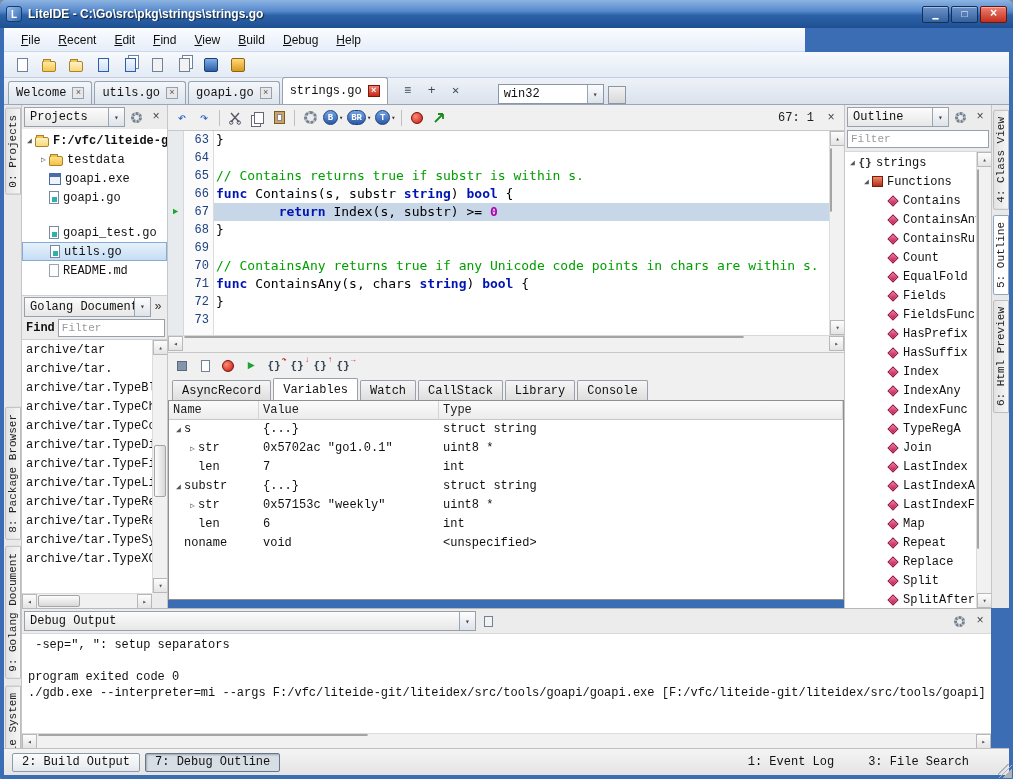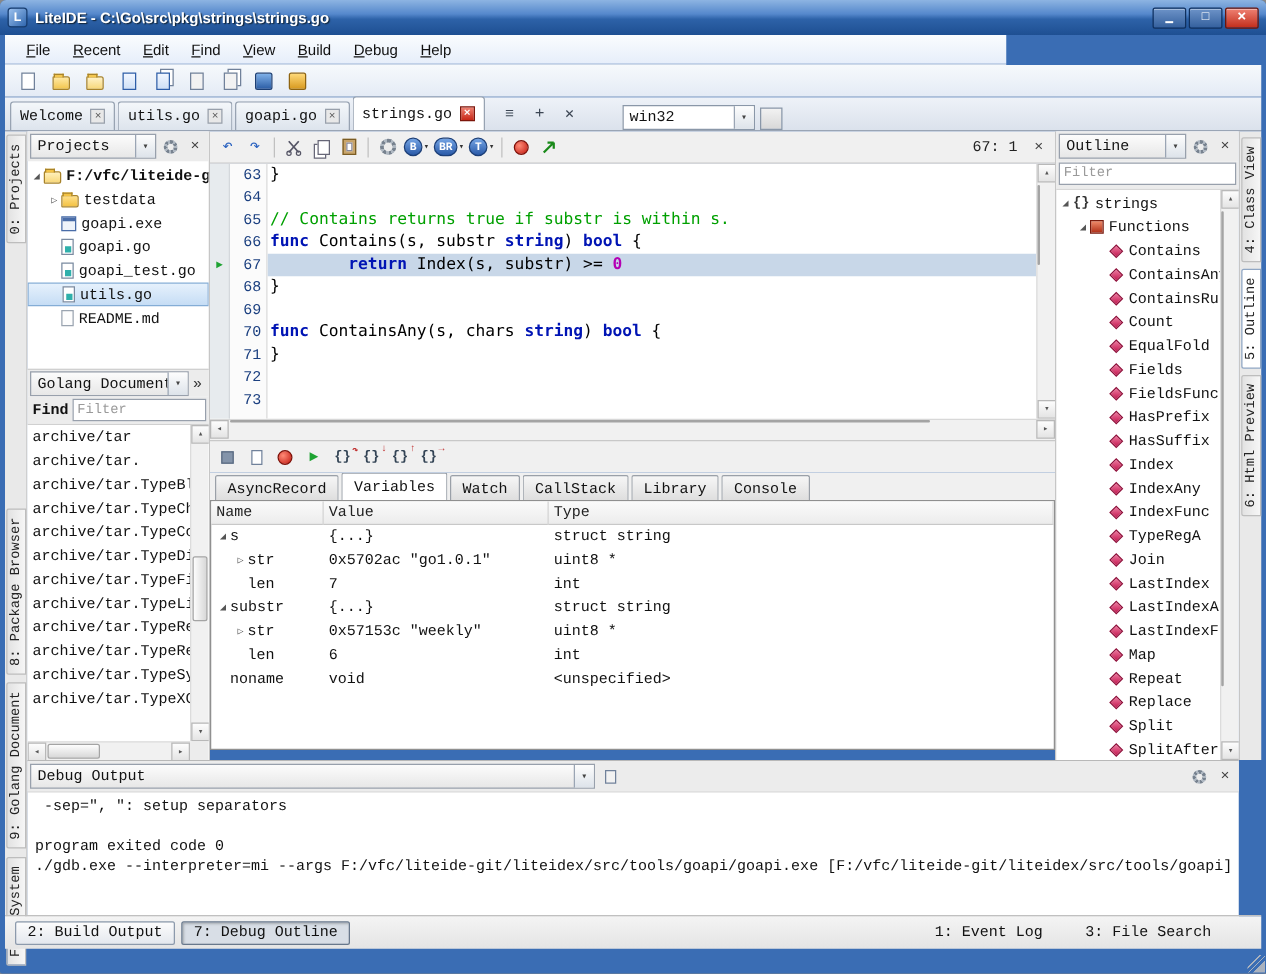--- a/index.html
+++ b/index.html
@@ -149,21 +149,21 @@
 #outline-tree{position:absolute;left:0;top:0;right:15px;bottom:0;overflow:hidden;padding-top:1px}
 #outline-vsb{position:absolute;top:0;right:0;bottom:0;width:15px;background:#f1f1f1;border-left:1px solid #dcdcdc;display:flex;flex-direction:column}
 
 #debugout{left:22px;top:608px;width:969px;height:140px;background:#fff;border-top:1px solid #b8b8b8;display:flex;flex-direction:column}
 #do-head{height:24px;background:#ececec;display:flex;align-items:center;padding:2px;gap:3px}
 #do-combo{width:452px;flex:none}
 #do-body{flex:1;overflow:hidden;padding:3px 6px;position:relative;border-top:1px solid #d8d8d8}
 .dol{height:16px;line-height:16px;white-space:pre;font-size:12px}
 #do-hsb{height:15px;background:#f1f1f1;border-top:1px solid #dcdcdc;display:flex;flex:none}
 
-#statusbar{left:4px;top:732px;width:1005px;height:27px;background:linear-gradient(#f4f4f4,#e4e4e4);border-top:1px solid #c0c0c0;display:flex;align-items:center;padding:0 8px;gap:17px}
+#statusbar{left:4px;top:748px;width:1005px;height:27px;background:linear-gradient(#f4f4f4,#e4e4e4);border-top:1px solid #c0c0c0;display:flex;align-items:center;padding:0 8px;gap:17px}
 .sbtn{border:1px solid #8c9aac;background:linear-gradient(#fcfcfc,#e4e8ee);padding:0 9px;height:19px;display:flex;align-items:center;border-radius:2px;white-space:nowrap}
 .sbtn.pressed{background:#d8dee6;border-color:#68788c;box-shadow:inset 1px 1px 2px rgba(0,0,0,.25)}
 .sflat{padding:0 10px;white-space:nowrap}
 #sb-right{margin-left:auto;display:flex;align-items:center;gap:14px;margin-right:22px}
 #grip{position:absolute;right:1px;bottom:1px;width:14px;height:14px;background:
  linear-gradient(135deg,transparent 0 7px,#aab2be 7px 8px,transparent 8px 10px,#aab2be 10px 11px,transparent 11px 13px,#aab2be 13px 14px)}
 </style>
 </head>
 <body>
 
@@ -292,21 +292,21 @@
         <div class="trow" style="padding-left: 16px;">
           <span class="tarrow"></span>
           <span class="tico ti-exe"></span>
           <span class="tlabel">goapi.exe</span>
         </div>
         <div class="trow" style="padding-left: 16px;">
           <span class="tarrow"></span>
           <span class="tico ti-gofile"></span>
           <span class="tlabel">goapi.go</span>
         </div>
-        <div class="trow" style="padding-left: 16px;">
+        <div class="trow" style="padding-left: 16px; margin-top: 16px;">
           <span class="tarrow"></span>
           <span class="tico ti-gofile"></span>
           <span class="tlabel">goapi_test.go</span>
         </div>
         <div class="trow sel" style="padding-left: 16px;">
           <span class="tarrow"></span>
           <span class="tico ti-gofile"></span>
           <span class="tlabel">utils.go</span>
         </div>
         <div class="trow" style="padding-left: 16px;">
@@ -439,20 +439,21 @@
         <div class="edrow">73</div>
       </div>
     <div id="ed-code-col">
         <div class="edrow"><span class="s-p">}</span></div>
         <div class="edrow"></div>
         <div class="edrow"><span class="s-c">// Contains returns true if substr is within s.</span></div>
         <div class="edrow"><span class="s-k">func</span><span class="s-p"> Contains(s, substr </span><span class="s-t">string</span><span class="s-p">) </span><span class="s-t">bool</span><span class="s-p"> {</span></div>
         <div class="edrow cur"><span class="s-p">        </span><span class="s-k">return</span><span class="s-p"> Index(s, substr) &gt;= </span><span class="s-n">0</span></div>
         <div class="edrow"><span class="s-p">}</span></div>
         <div class="edrow"></div>
+        <div class="edrow"><span class="s-c">// ContainsAny returns true if any Unicode code points in chars are within s.</span></div>
         <div class="edrow"><span class="s-k">func</span><span class="s-p"> ContainsAny(s, chars </span><span class="s-t">string</span><span class="s-p">) </span><span class="s-t">bool</span><span class="s-p"> {</span></div>
         <div class="edrow"><span class="s-p">}</span></div>
       </div>
     <div id="ed-vsb">
       <span class="sb-btn">▴</span>
       <span class="sb-track">
           <span class="sb-thumb" style="top:2px;height:64px"></span>
         </span>
       <span class="sb-btn">▾</span>
     </div>

